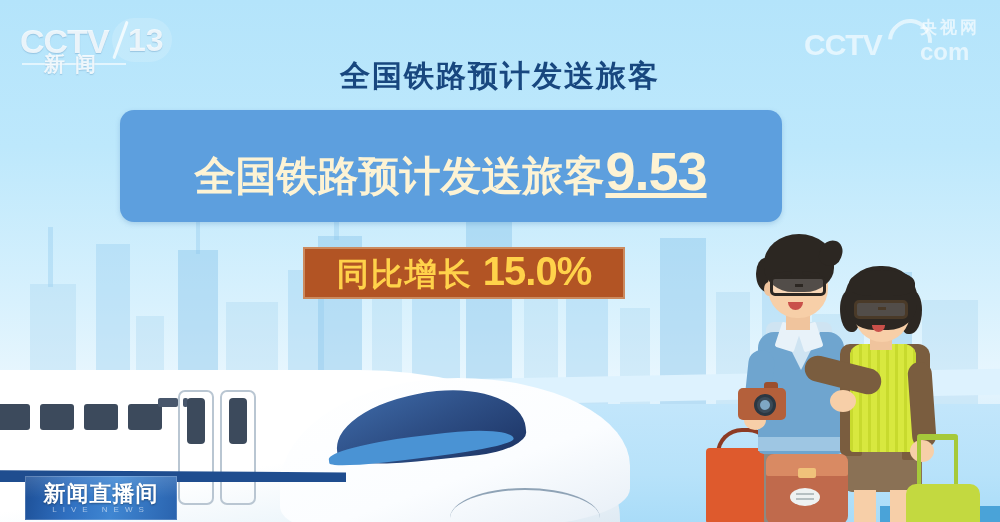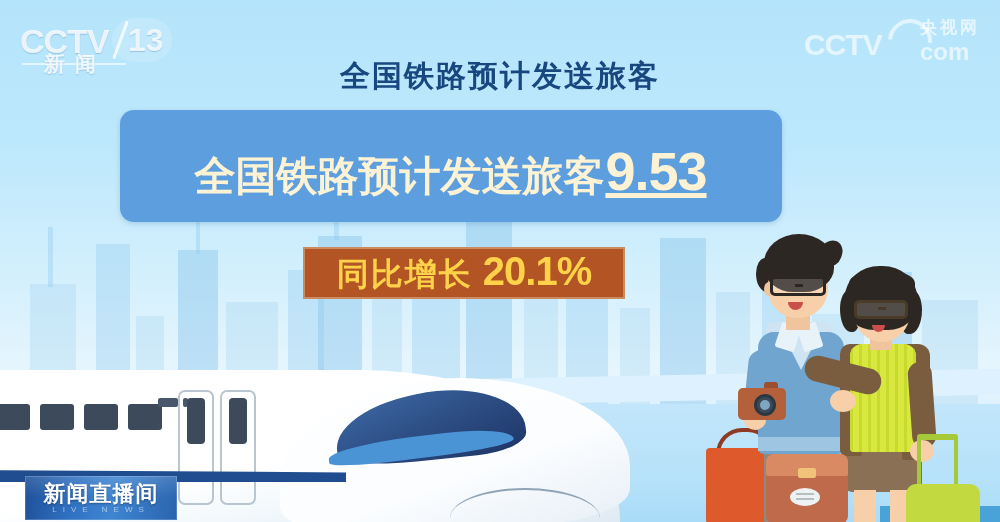--- a/index.html
+++ b/index.html
@@ -315,21 +315,21 @@
   <div id="banner">
     <div id="banner-line2">
       <span class="bl2-cn">全国铁路预计发送旅客</span>
       <span class="bl2-num">9.53</span>
     </div>
   </div>
 
   <div id="badge">
     <div id="badge-text">
       <span class="badge-cn">同比增长</span>
-      <span class="badge-num">20.1%</span>
+      <span class="badge-num">15.0%</span>
     </div>
   </div>
 
   <div id="train">
     <div class="train-body"></div>
     <div class="train-nose"></div>
     <div class="windshield"></div>
     <div class="windshield-lip"></div>
     <div class="train-win" style="left:16px;"></div>
     <div class="train-win" style="left:60px;"></div>

